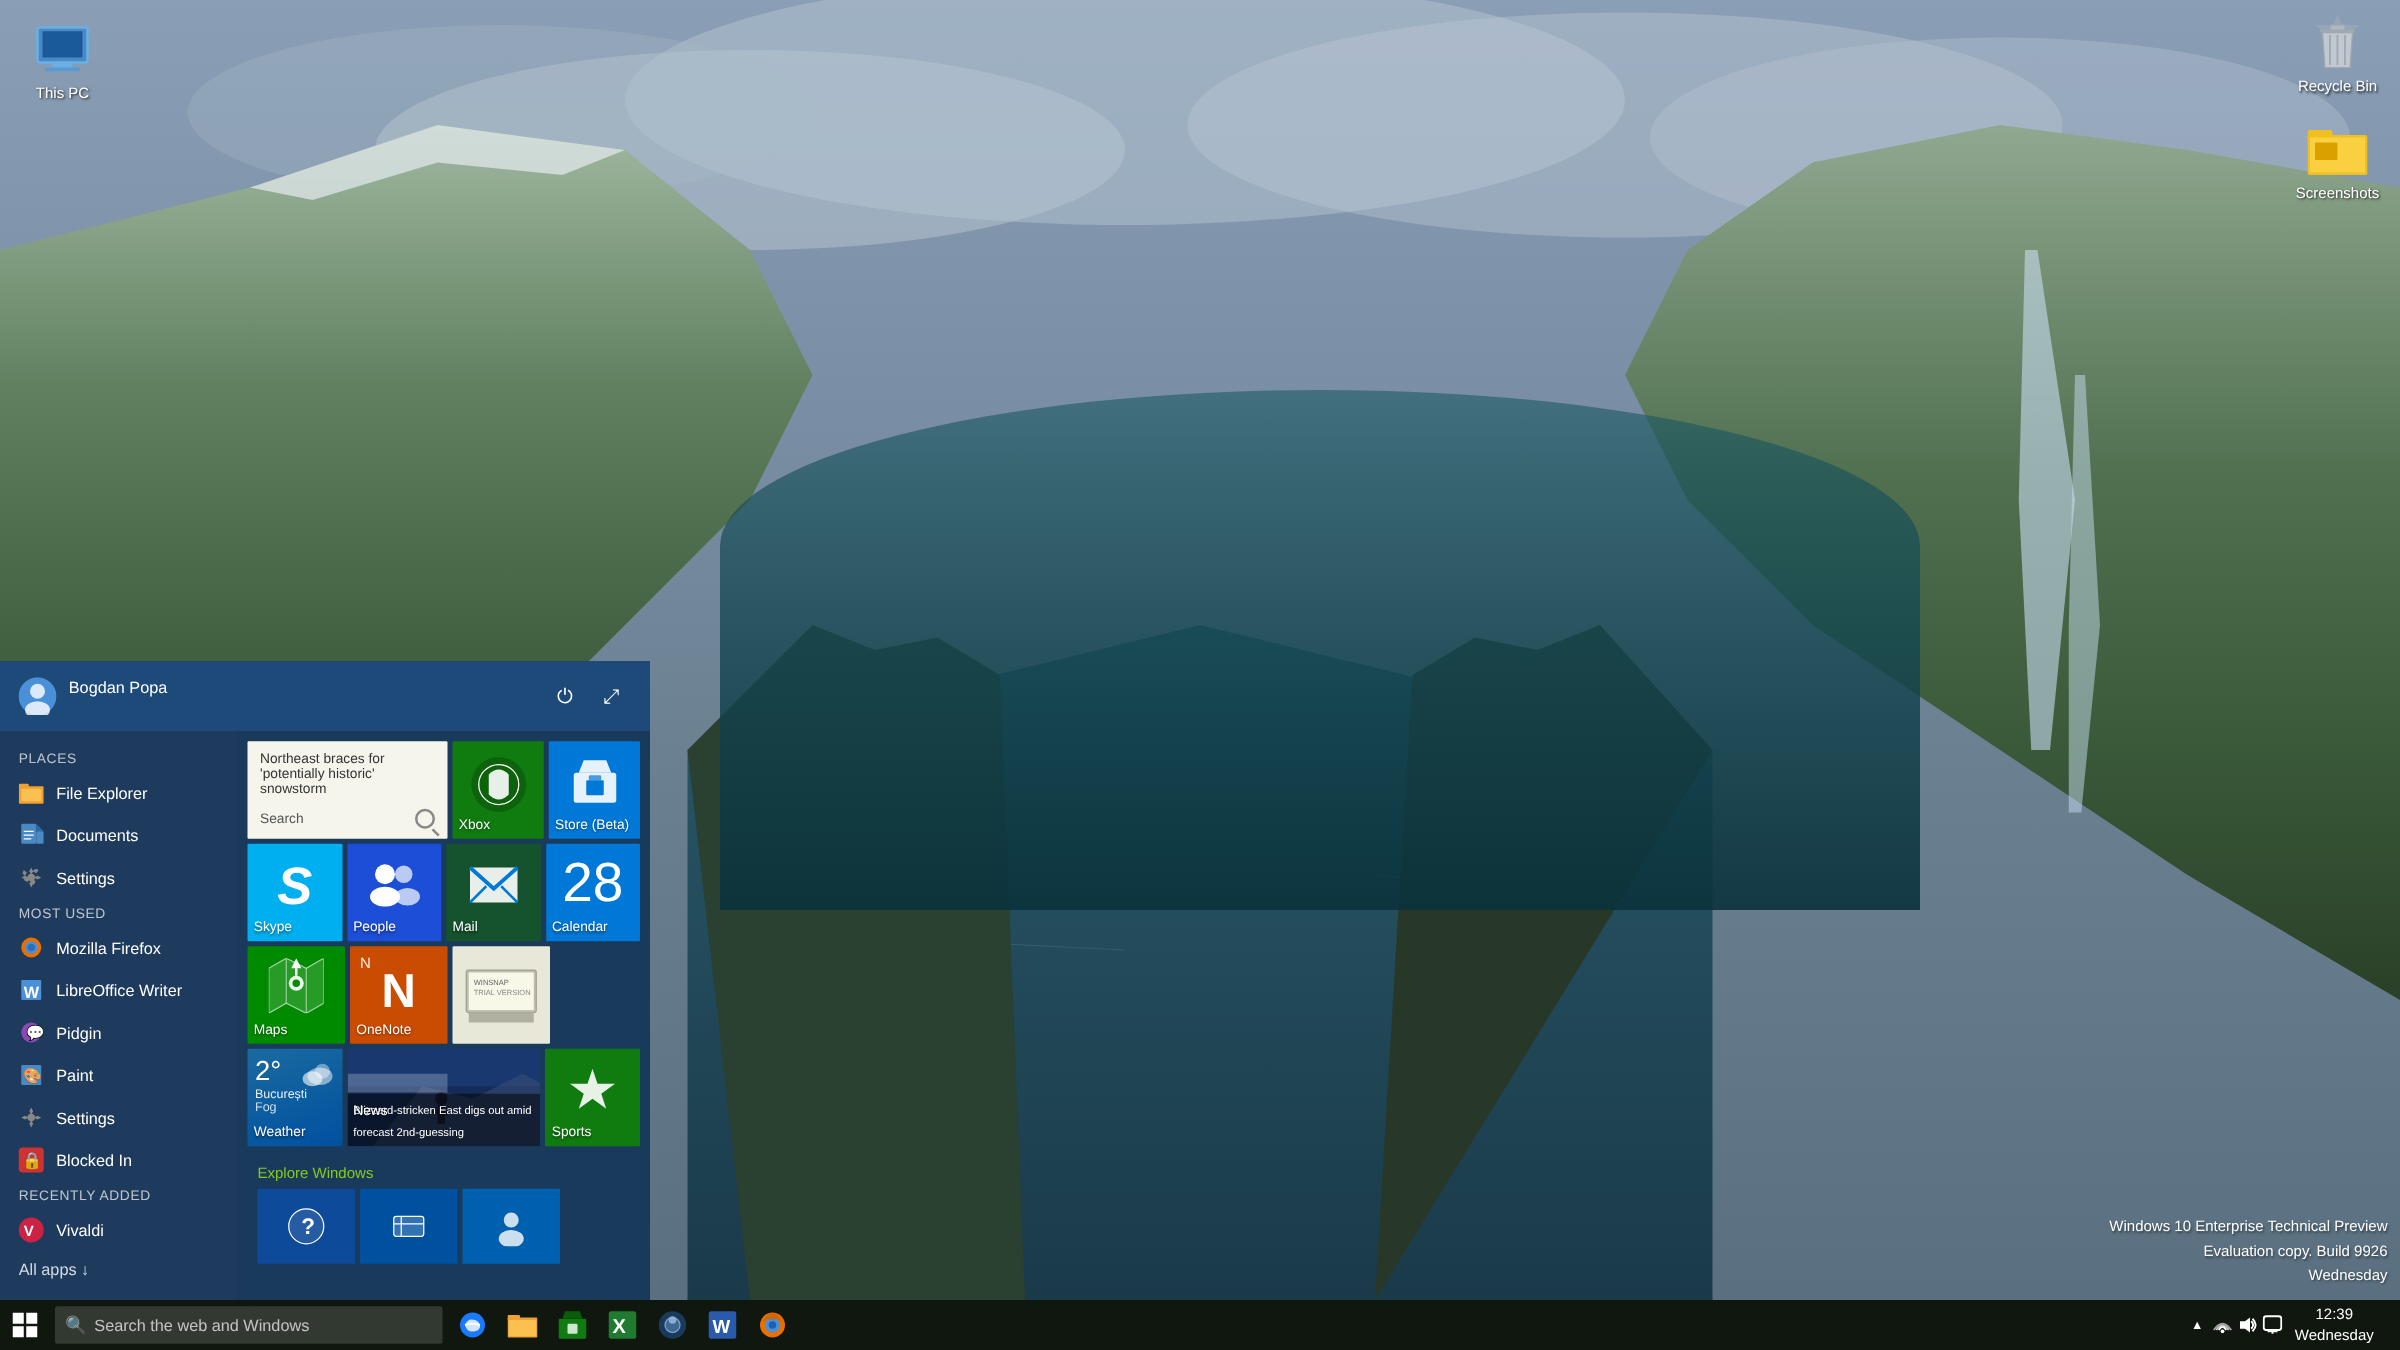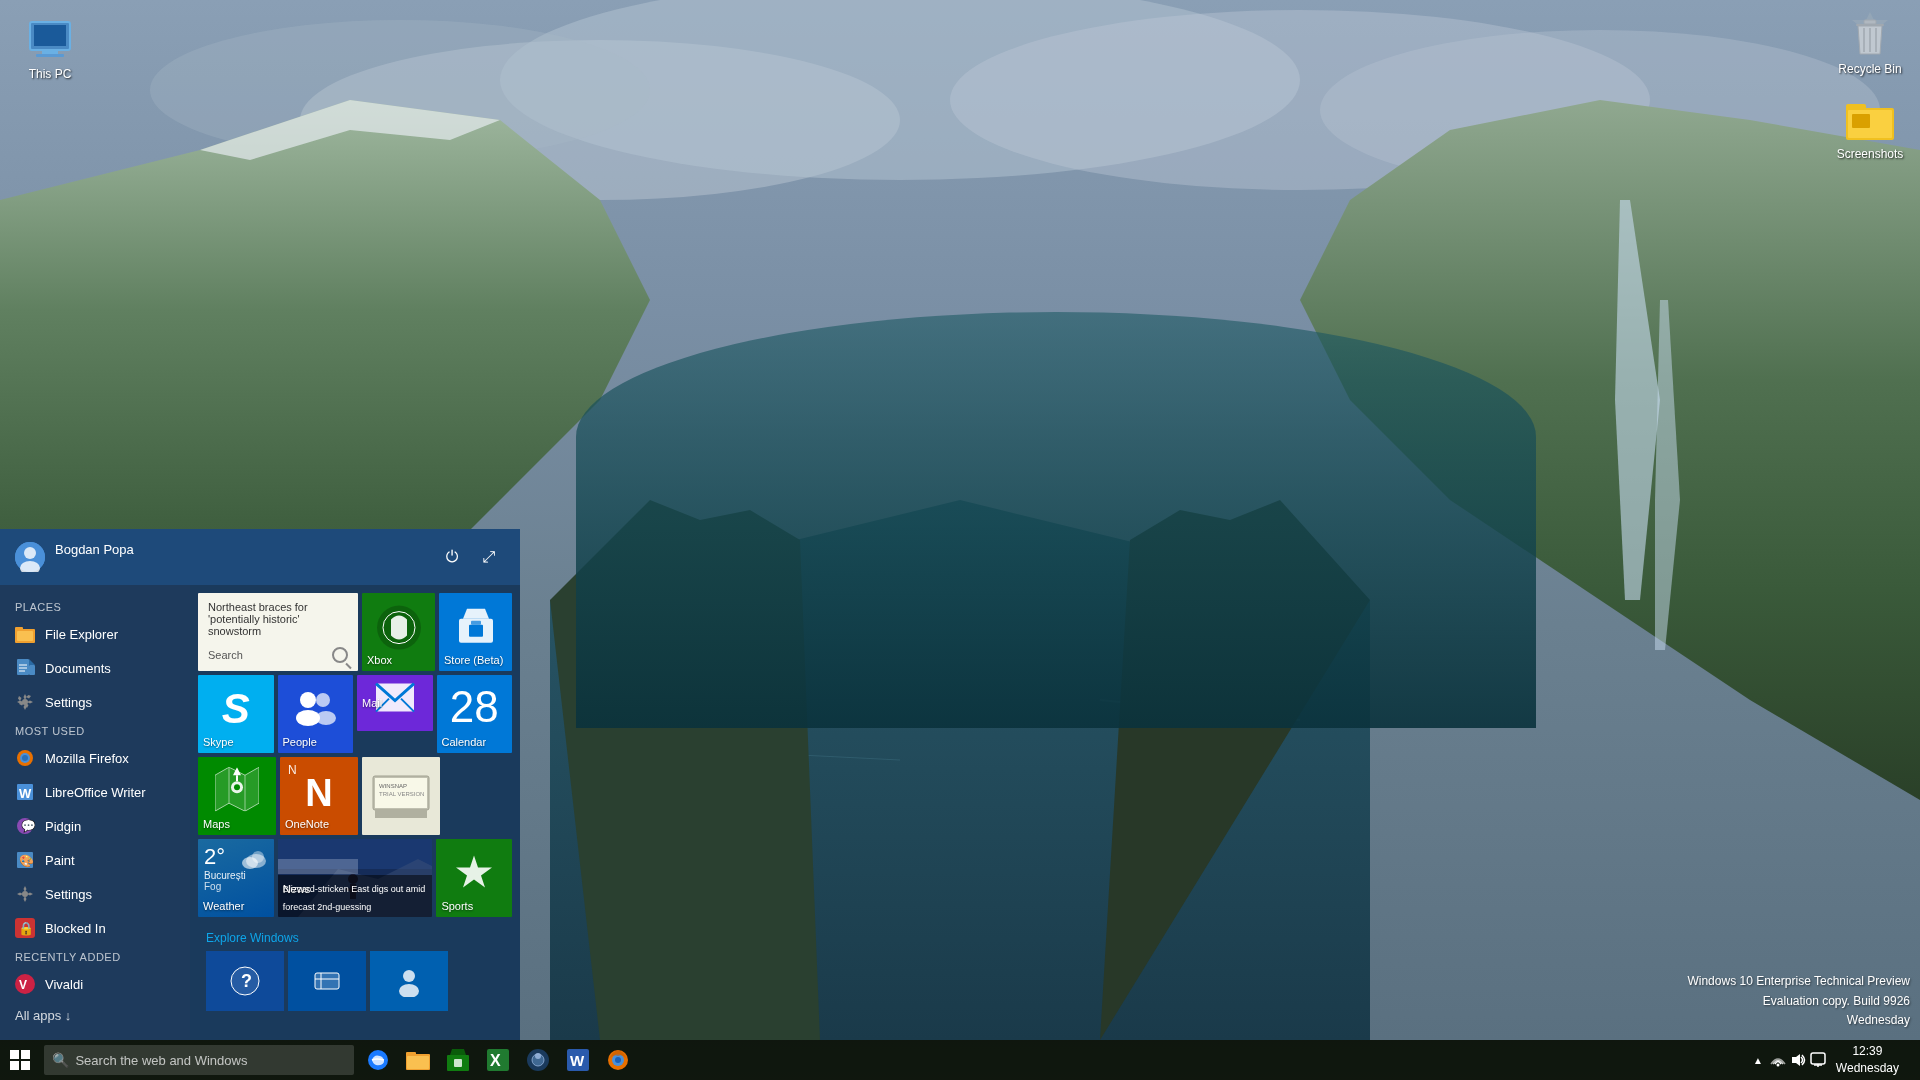--- a/index.html
+++ b/index.html
@@ -304,21 +304,21 @@
     .tile-wide {
       grid-column: span 2;
     }
 
     
     #explore-section {
       background: #1a3a5c;
       padding: 6px 8px 2px;
     }
     .explore-title {
-      color: #0ea5e9;
+      color: #84cc16;
       font-size: 12px;
       padding: 4px 0 6px;
     }
     .explore-tiles {
       display: flex;
       gap: 4px;
     }
     .explore-tile {
       width: 78px;
       height: 60px;
@@ -639,21 +639,21 @@
               <svg width="44" height="36" viewBox="0 0 44 36">
                 <circle cx="15" cy="10" r="8" fill="white"></circle>
                 <ellipse cx="15" cy="28" rx="12" ry="8" fill="white"></ellipse>
                 <circle cx="30" cy="10" r="7" fill="rgba(255,255,255,0.7)"></circle>
                 <ellipse cx="33" cy="28" rx="10" ry="7" fill="rgba(255,255,255,0.7)"></ellipse>
               </svg>
             </div>
             <span class="tile-label">People</span>
           </div>
 
-          <div class="tile" style="background:#6d28d9;width:78px;height:56px;position:relative;justify-content:center;">
+          <div class="tile" style="background:#14532d;width:78px;height:78px;position:relative;">
             <div style="position:absolute;top:50%;left:50%;transform:translate(-50%,-60%);">
               <svg width="40" height="30" viewBox="0 0 40 30">
                 <rect x="1" y="1" width="38" height="28" rx="2" fill="rgba(255,255,255,0.9)"></rect>
                 <polyline points="1,1 20,18 39,1" fill="none" stroke="#0078d7" stroke-width="3"></polyline>
                 <line x1="1" y1="29" x2="14" y2="16" stroke="#0078d7" stroke-width="2"></line>
                 <line x1="39" y1="29" x2="26" y2="16" stroke="#0078d7" stroke-width="2"></line>
               </svg>
             </div>
             <span class="tile-label">Mail</span>
           </div>

